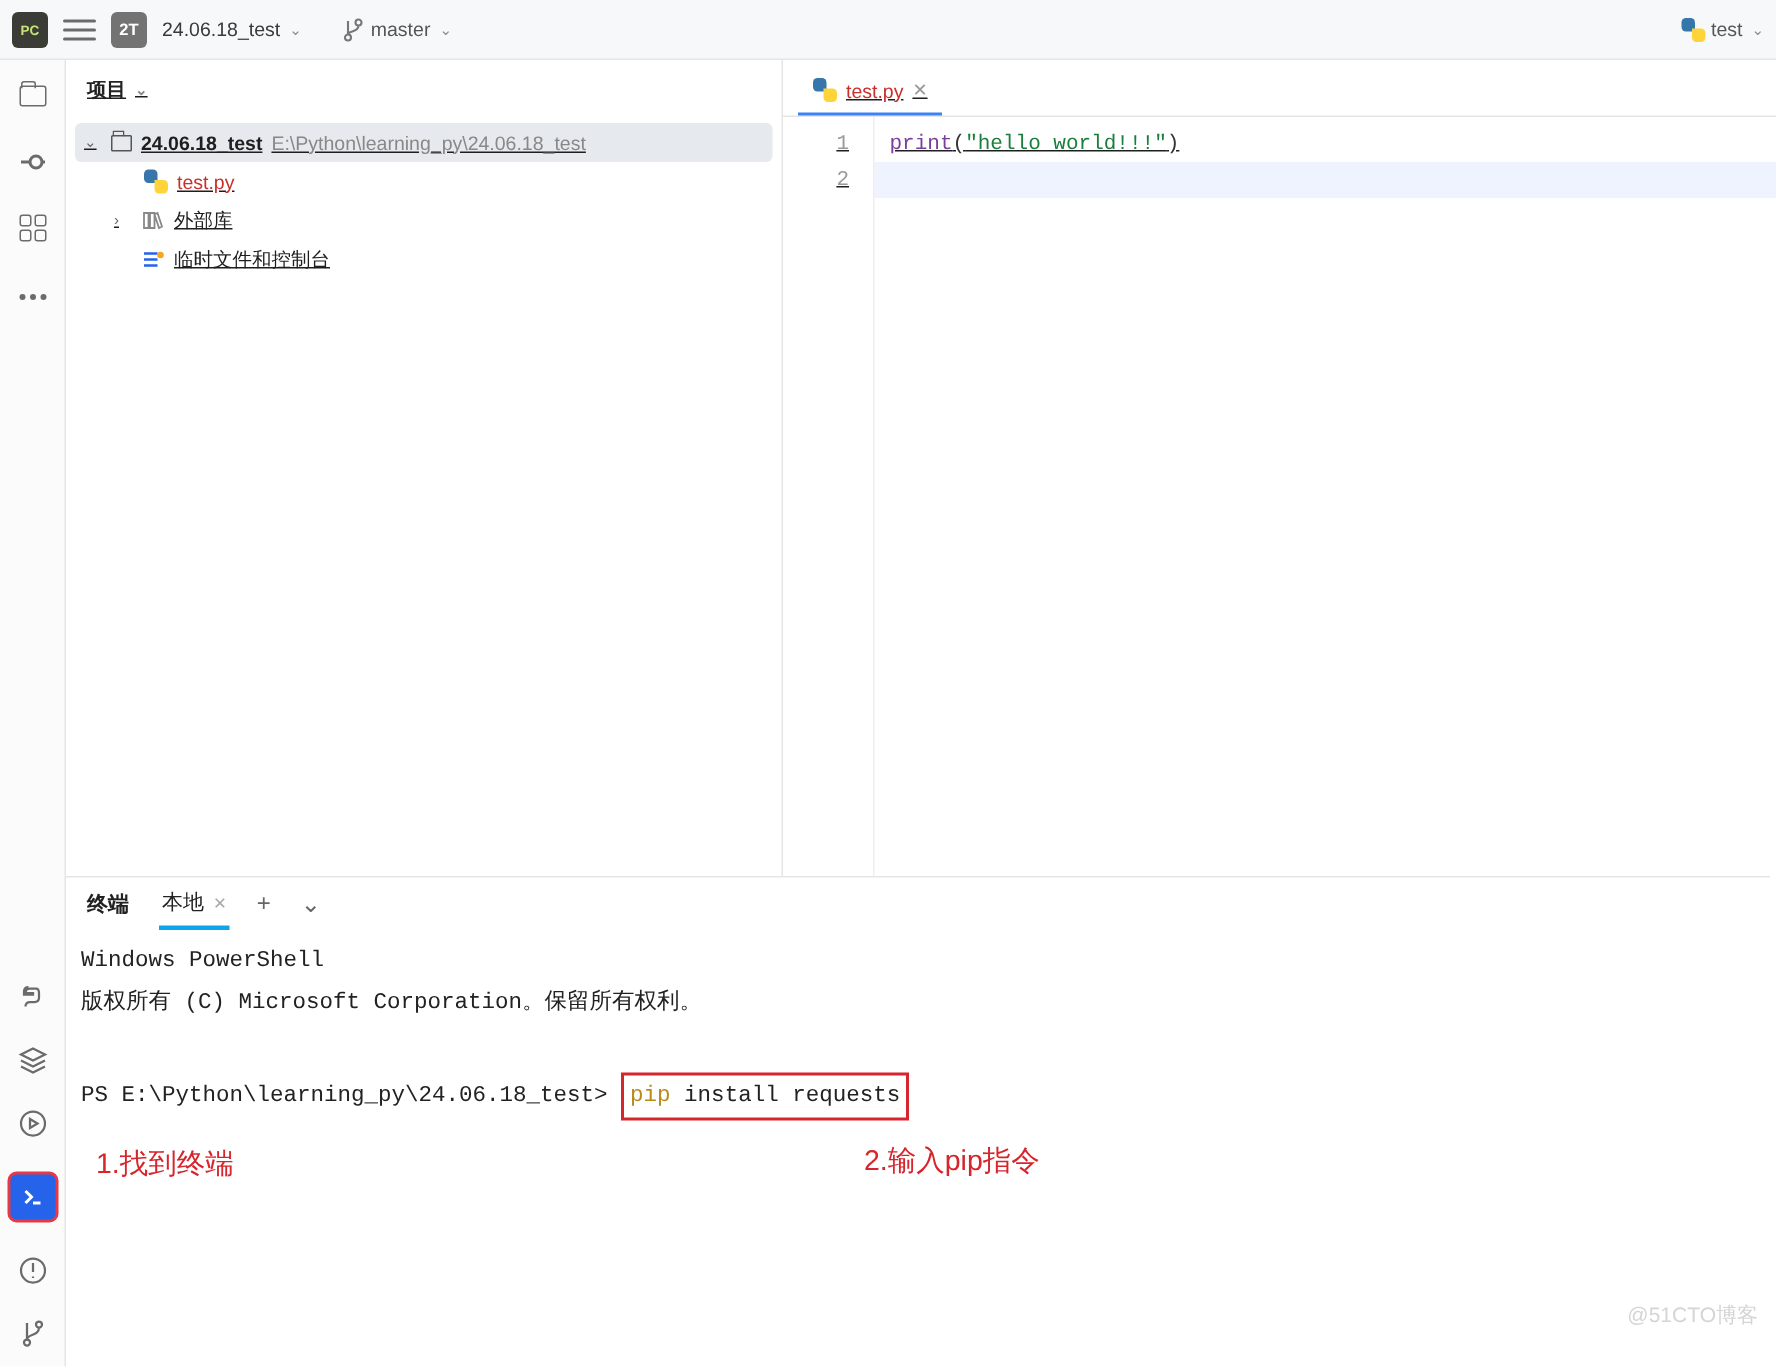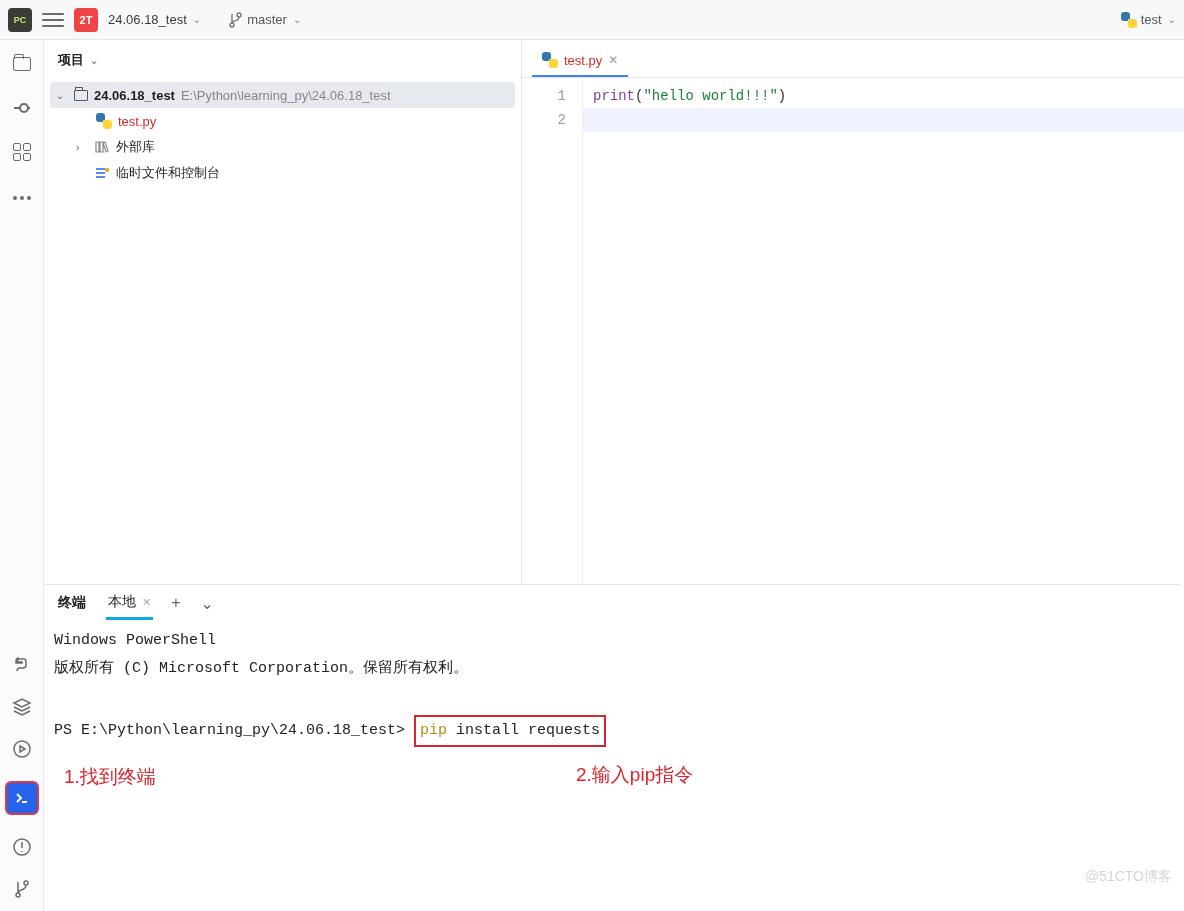--- a/index.html
+++ b/index.html
@@ -32,33 +32,33 @@
     color: #c5e478; font-size: 9px; font-weight: 700;
   }
   .ham-icon {
     width: 22px; height: 18px;
     display: flex; flex-direction: column; justify-content: space-between;
     padding: 2px 0;
   }
   .ham-icon span { height: 2px; background: #6b6b6b; border-radius: 1px; }
   .proj-badge {
     width: 24px; height: 24px;
-    background: #ef4444; color: #fff;
+    background: #737373; color: #fff;
     border-radius: 4px;
     display: flex; align-items: center; justify-content: center;
     font-size: 11px; font-weight: 600;
   }
   .crumb { display: flex; align-items: center; gap: 4px; color: #3a3a3a; }
   .chev { font-size: 10px; color: #888; margin-left: 2px; }
   .git-branch { display:flex; align-items:center; gap:4px; color:#555;}
   .topbar .spacer { flex: 1; }
   .run-target { display:flex; align-items:center; gap:4px; color:#555; }
 
   
-  .main { display: flex; height: calc(100% - 40px); }
+  .main { display: flex; height: calc(100% - 40px); text-decoration: underline; }
   .left-rail {
     width: 44px;
     background: #fbfbfc;
     border-right: 1px solid #e5e5e5;
     display: flex; flex-direction: column; align-items: center;
     padding-top: 14px; gap: 26px;
   }
   .rail-icon { width: 20px; height: 20px; color:#6b6b6b; display:flex; align-items:center; justify-content:center; font-size:18px; position:relative;}
   .rail-folder { border:1.8px solid #6b6b6b; border-radius:2px; width:18px; height:14px; position:relative;}
   .rail-folder::before{content:"";position:absolute;top:-4px;left:0;width:8px;height:4px;border:1.8px solid #6b6b6b;border-bottom:none;border-radius:2px 2px 0 0;}

